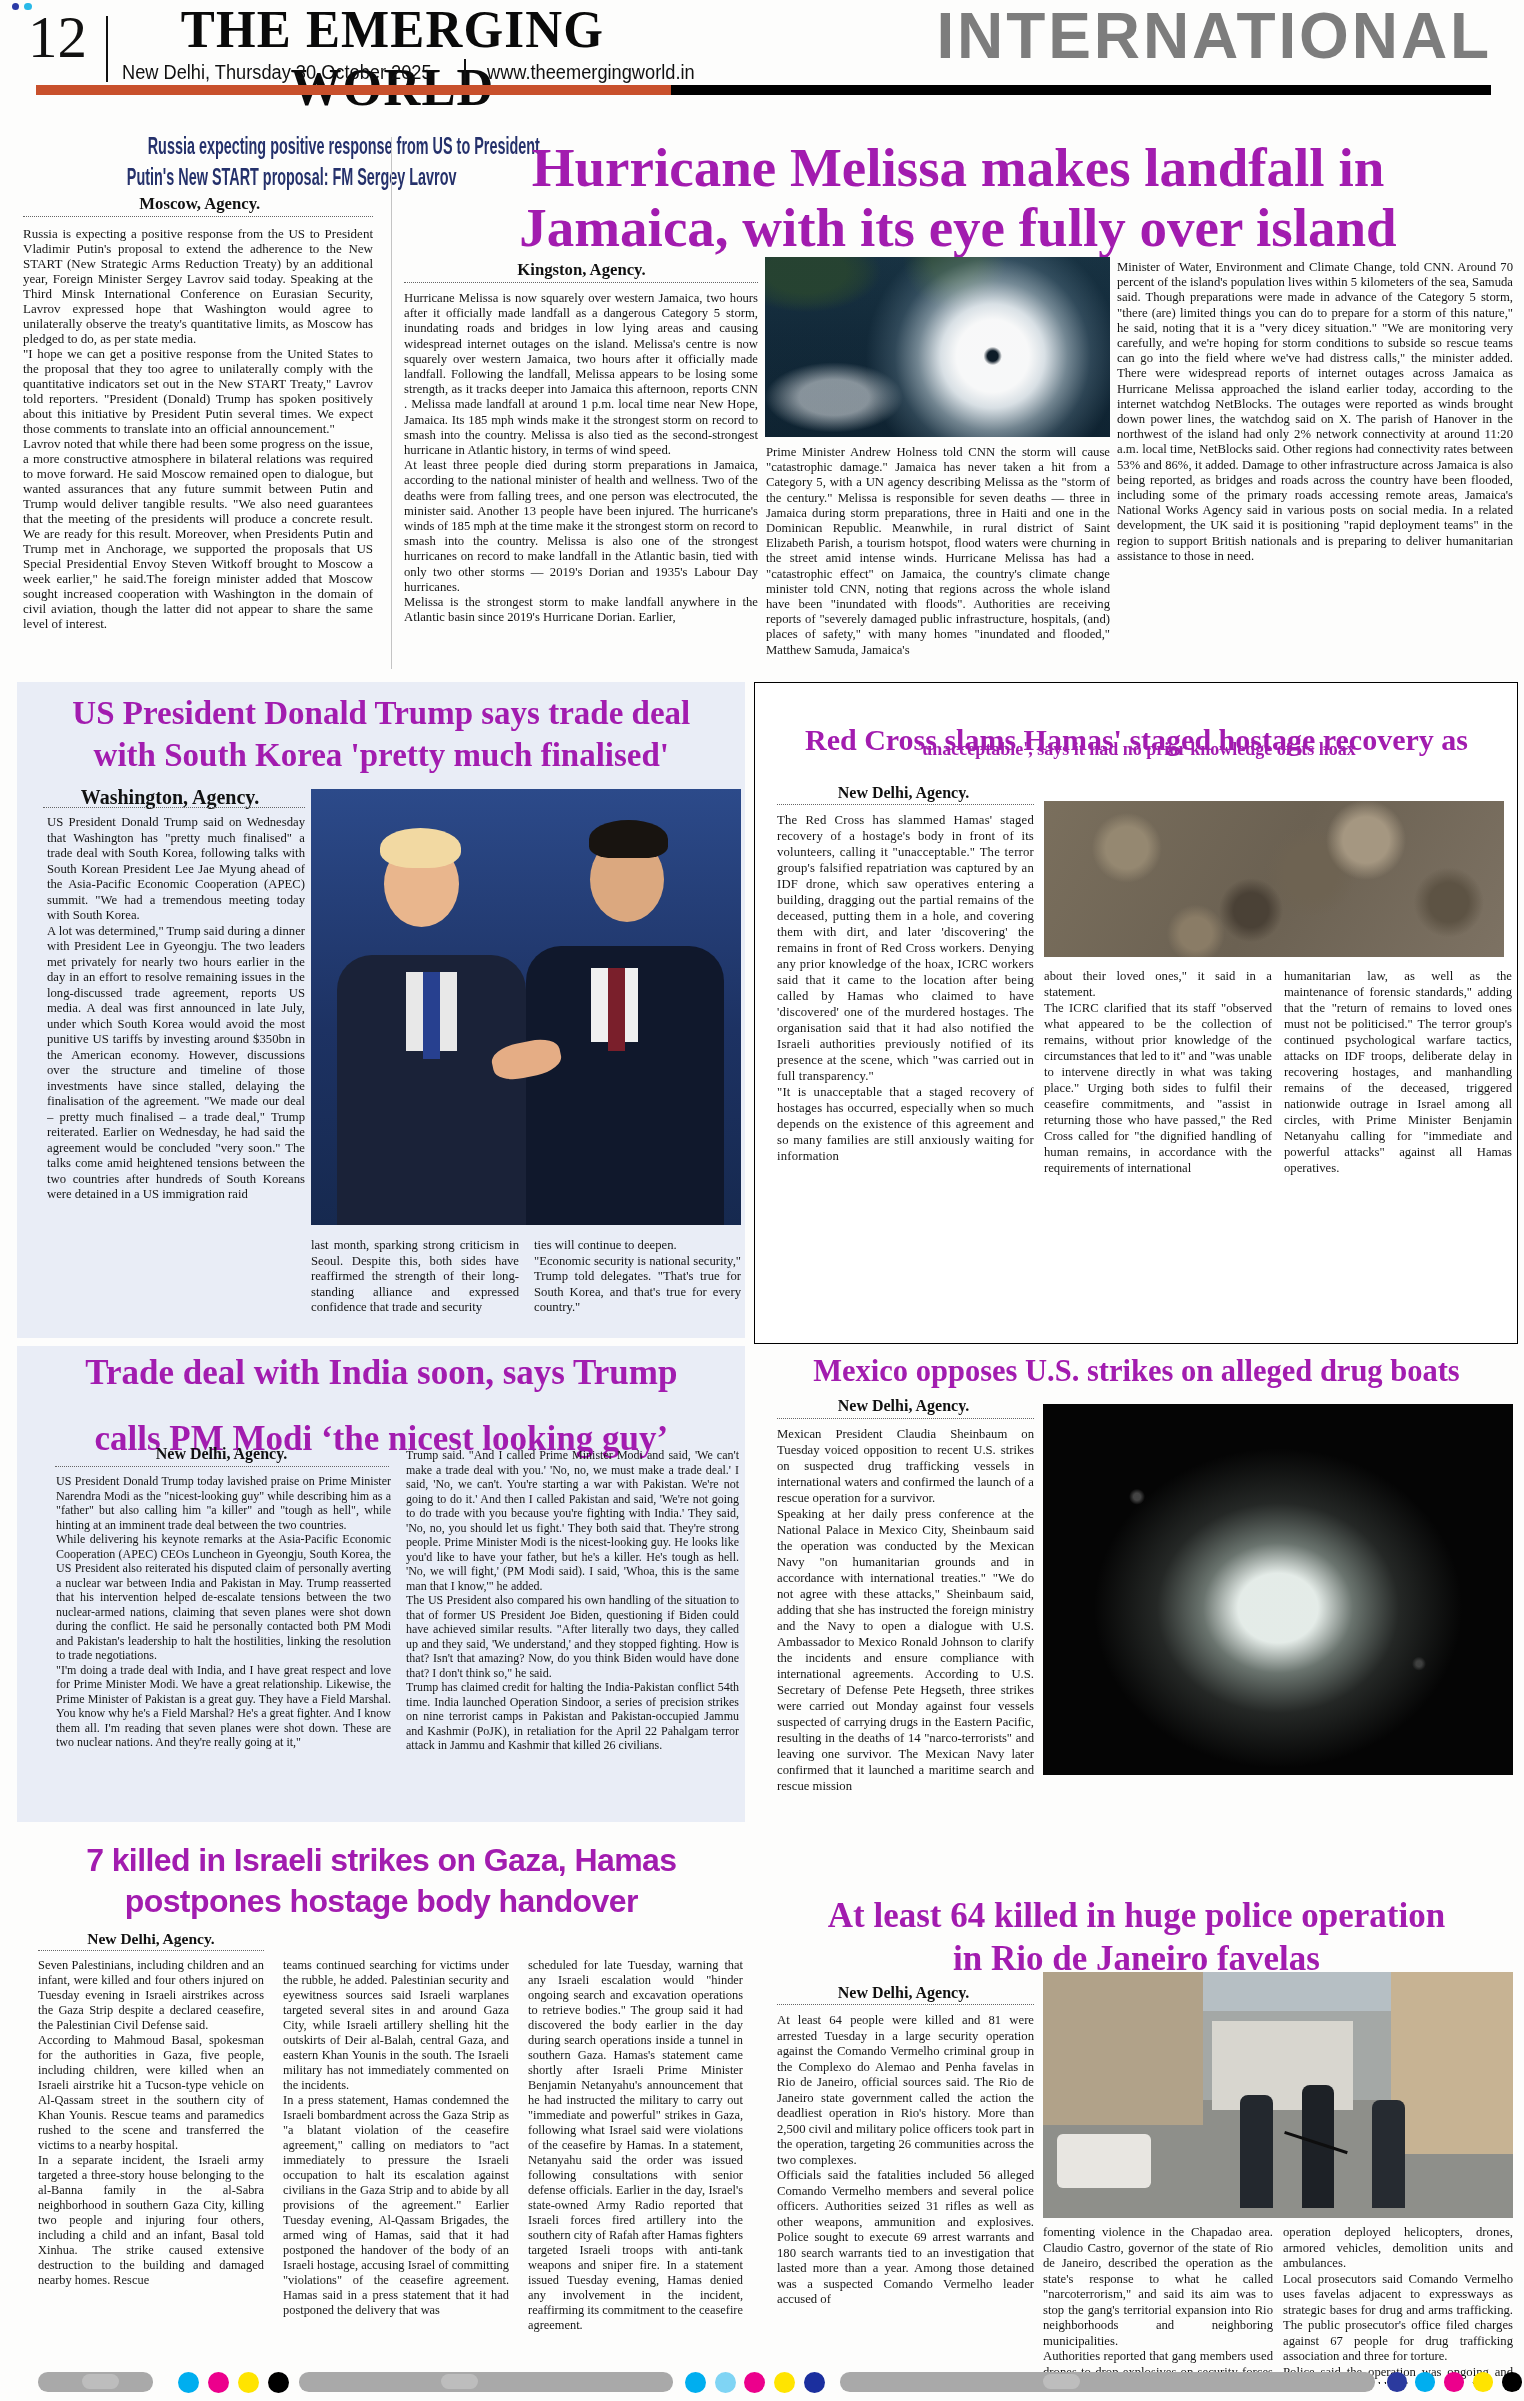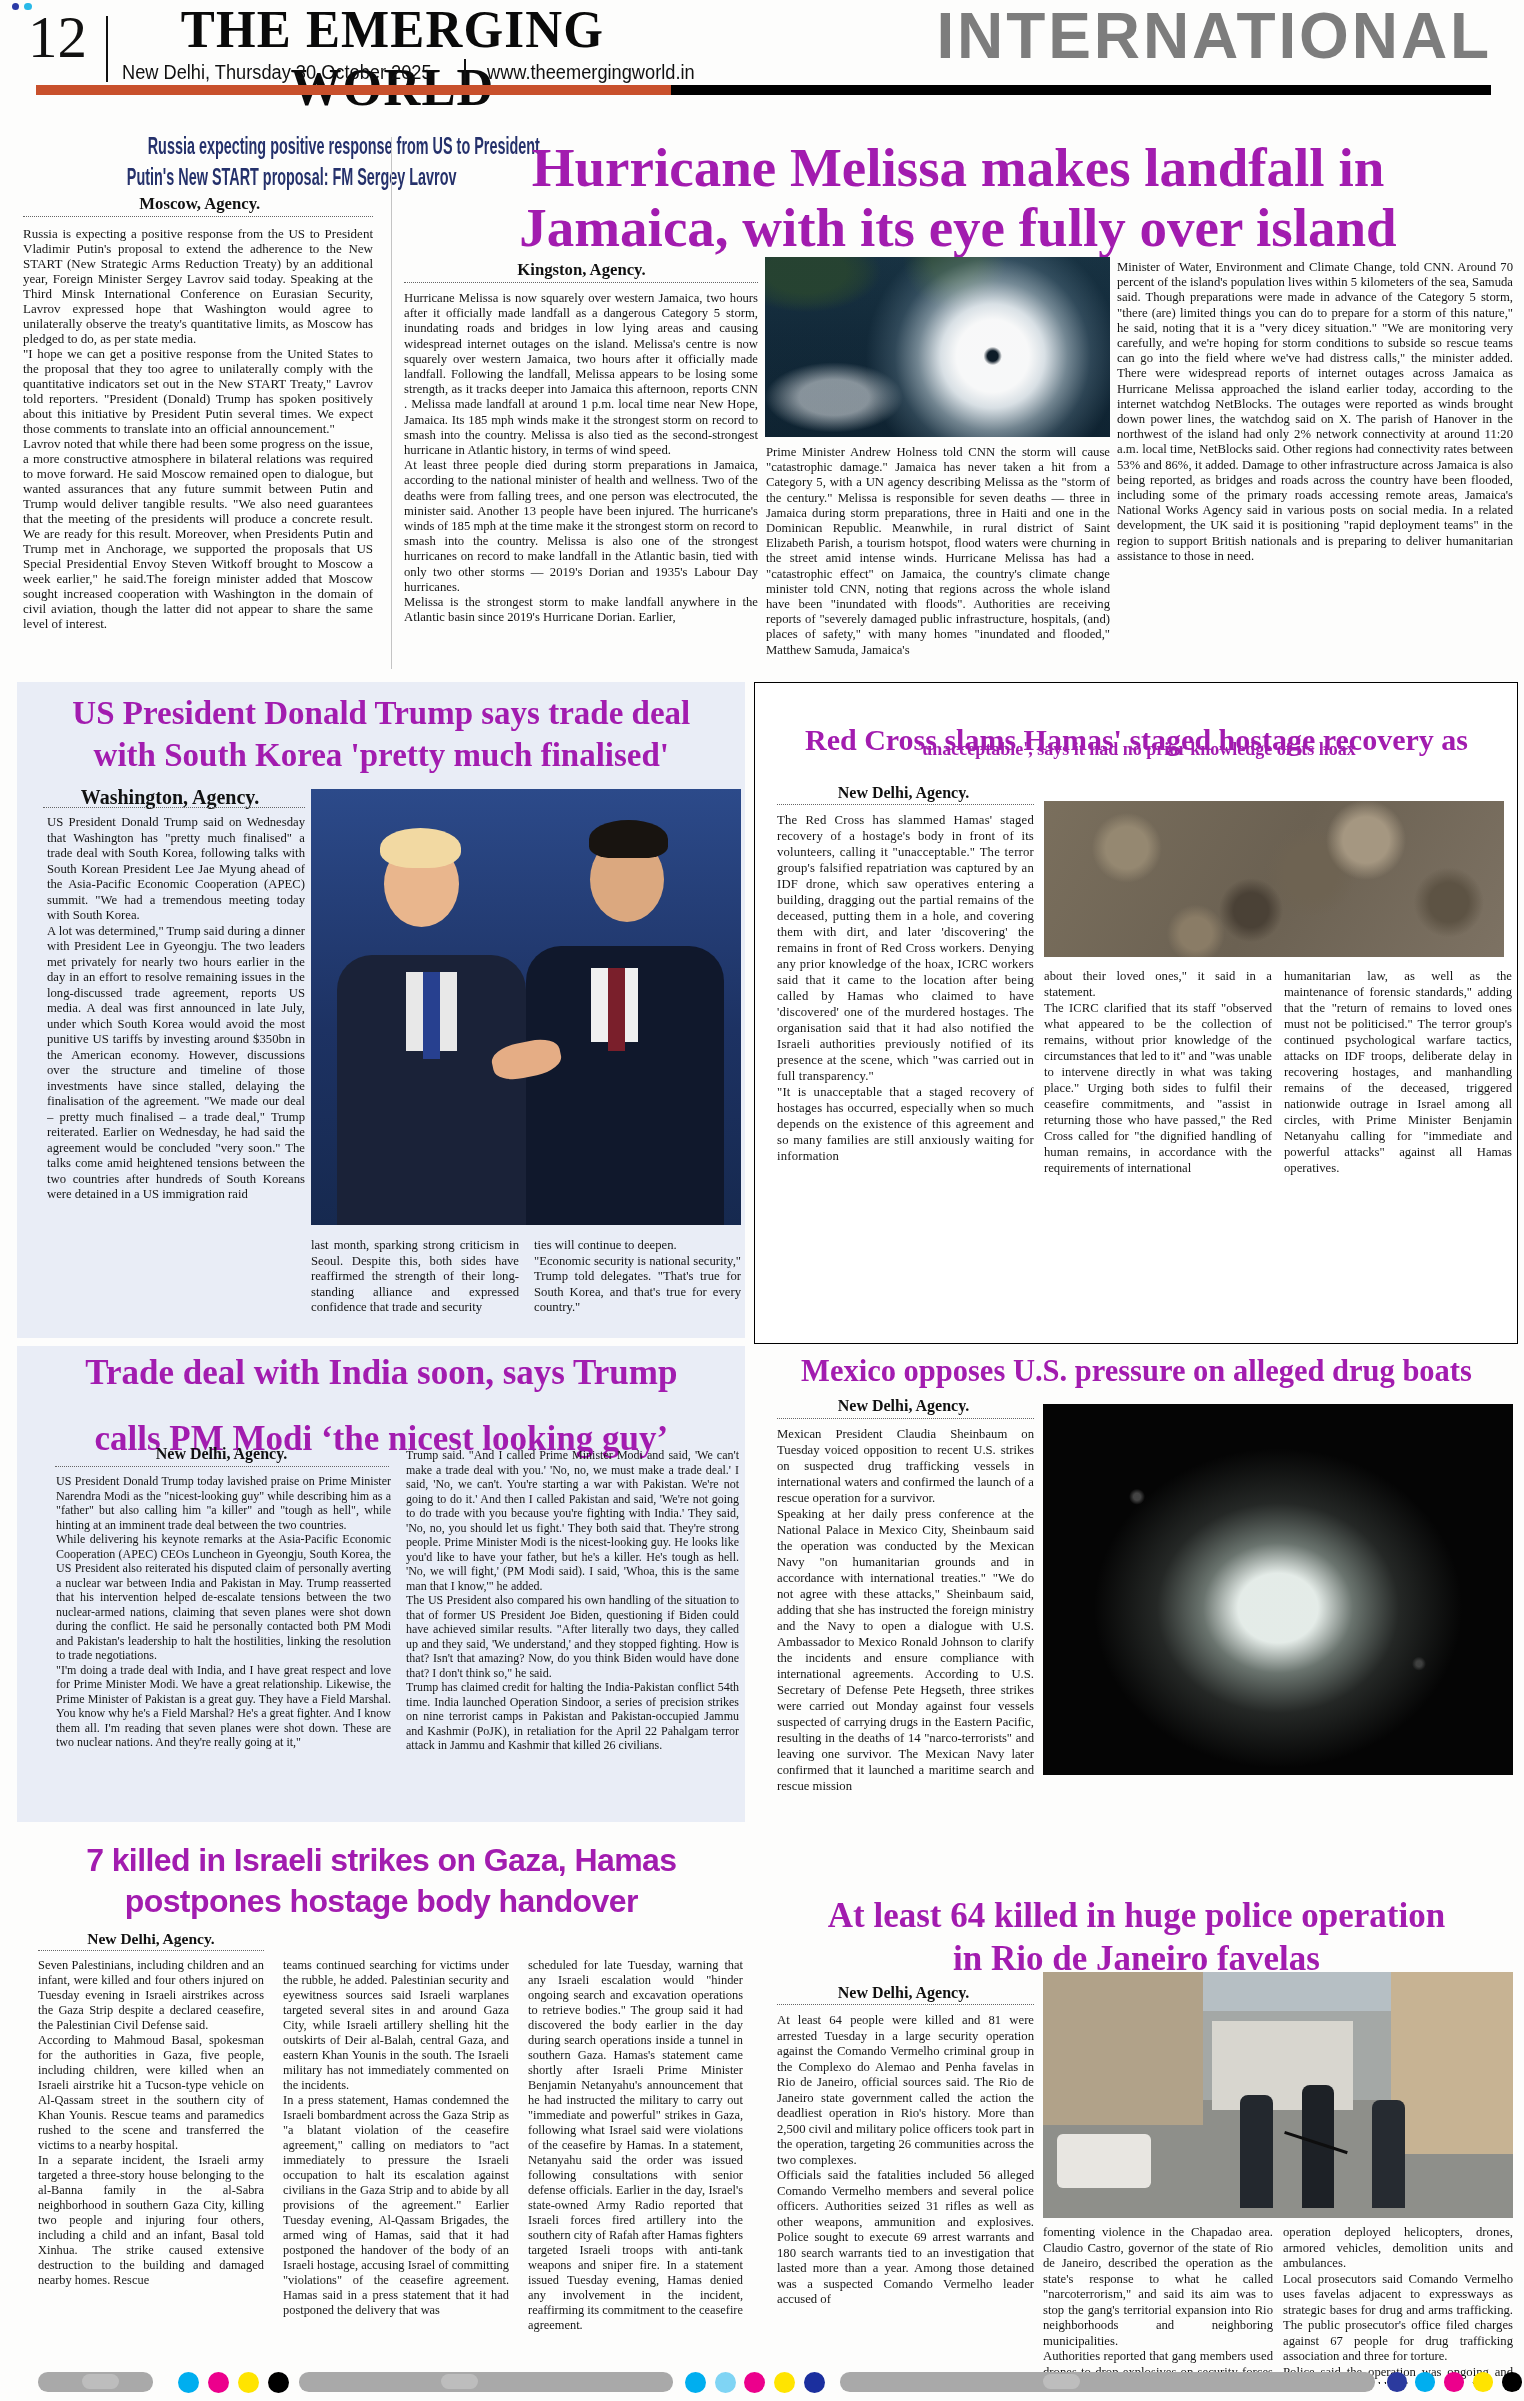--- a/index.html
+++ b/index.html
@@ -124,21 +124,21 @@
                 radial-gradient(circle at 70% 25%, #a59781 0 23px, transparent 40px),
                 radial-gradient(circle at 88% 65%, #5d5344 0 19.6px, transparent 35px),
                 radial-gradient(circle at 33% 85%, #8a7c66 0 16px, transparent 29px),
                 radial-gradient(circle at 58% 45%, #6e6352 0 26.5px, transparent 46px),
                 linear-gradient(120deg,#7a6f5d 0%,#6b6152 50%,#7d7263 100%);"></div>
   <div class="abs body-text" style="left:1044px;top:968px;width:228px;height:367px;font-size:12.7px;line-height:16px;">about their loved ones," it said in a statement.
 The ICRC clarified that its staff "observed what appeared to be the collection of remains, without prior knowledge of the circumstances that led to it" and "was unable to intervene directly in what was taking place." Urging both sides to fulfil their ceasefire commitments, and "assist in returning those who have passed," the Red Cross called for "the dignified handling of human remains, in accordance with the requirements of international</div>
   <div class="abs body-text" style="left:1284px;top:968px;width:228px;height:367px;font-size:12.7px;line-height:16px;">humanitarian law, as well as the maintenance of forensic standards," adding that the "return of remains to loved ones must not be politicised." The terror group's continued psychological warfare tactics, attacks on IDF troops, deliberate delay in recovering hostages, and manhandling remains of the deceased, triggered nationwide outrage in Israel among all circles, with Prime Minister Benjamin Netanyahu calling for "immediate and powerful attacks" against all Hamas operatives.</div>
 
   <div class="abs center" style="left:754px;top:1353px;width:765px;">
-    <span class="hl hl-span serif" style="font-size:30.5px;line-height:36px;">Mexico opposes U.S. pressure on alleged drug boats</span>
+    <span class="hl hl-span serif" style="font-size:30.5px;line-height:36px;">Mexico opposes U.S. strikes on alleged drug boats</span>
   </div>
   <div class="abs dateline" style="left:771px;top:1397px;width:265px;font-size:16px;">New Delhi, Agency.</div>
   <div class="abs dotted" style="left:777px;top:1418px;width:257px;"></div>
   <div class="abs body-text" style="left:777px;top:1426px;width:257px;height:456px;font-size:12.7px;line-height:16px;">Mexican President Claudia Sheinbaum on Tuesday voiced opposition to recent U.S. strikes on suspected drug trafficking vessels in international waters and confirmed the launch of a rescue operation for a survivor.
 Speaking at her daily press conference at the National Palace in Mexico City, Sheinbaum said the operation was conducted by the Mexican Navy "on humanitarian grounds and in accordance with international treaties." "We do not agree with these attacks," Sheinbaum said, adding that she has instructed the foreign ministry and the Navy to open a dialogue with U.S. Ambassador to Mexico Ronald Johnson to clarify the incidents and ensure compliance with international agreements. According to U.S. Secretary of Defense Pete Hegseth, three strikes were carried out Monday against four vessels suspected of carrying drugs in the Eastern Pacific, resulting in the deaths of 14 "narco-terrorists" and leaving one survivor. The Mexican Navy later confirmed that it launched a maritime search and rescue mission</div>
   <div class="abs photo" style="left:1043px;top:1404px;width:470px;height:371px;
               background:
                 radial-gradient(ellipse at 50% 55%, rgba(240,248,244,0.95) 0 40px, rgba(190,208,198,0.55) 75px, rgba(110,120,114,0.3) 121px, transparent 184px),
                 radial-gradient(circle at 20% 25%, rgba(255,255,255,0.25) 0 3.5px, transparent 8px),
                 radial-gradient(circle at 80% 70%, rgba(255,255,255,0.2) 0 2.9px, transparent 7px),

